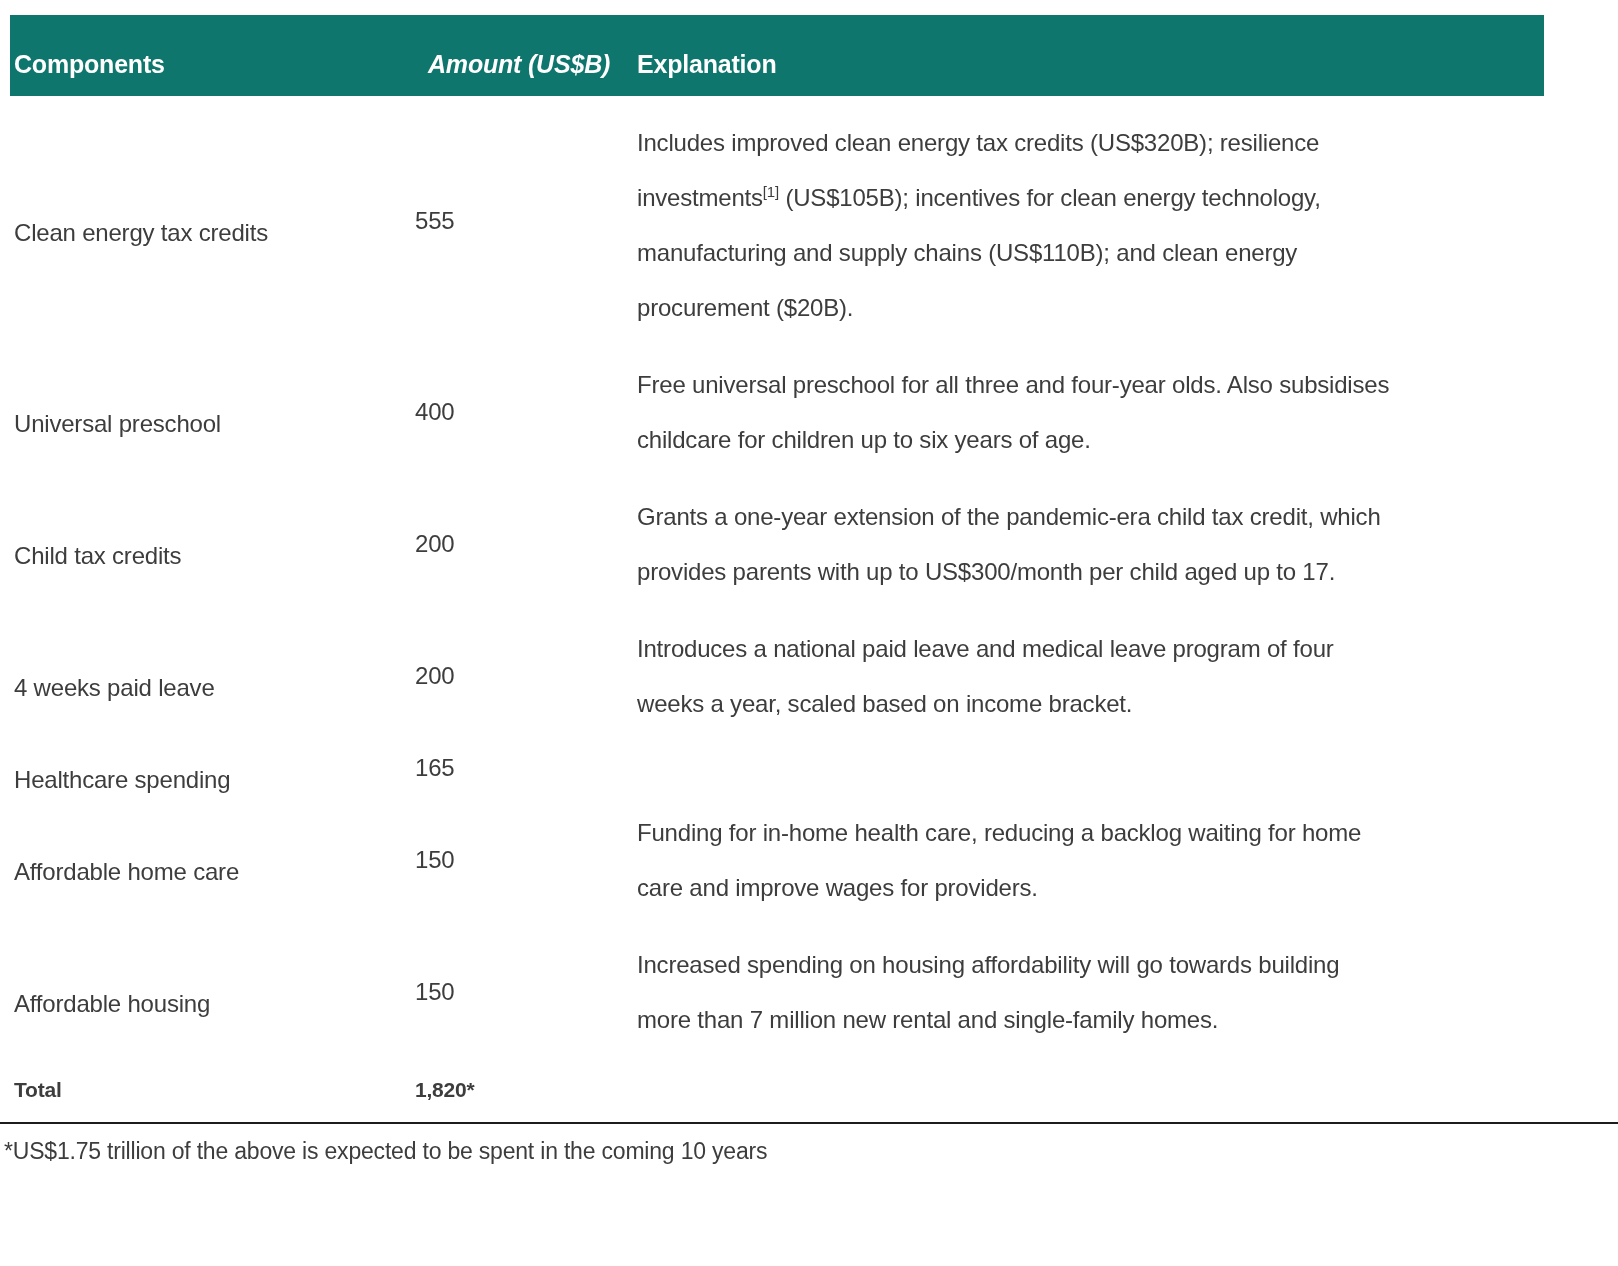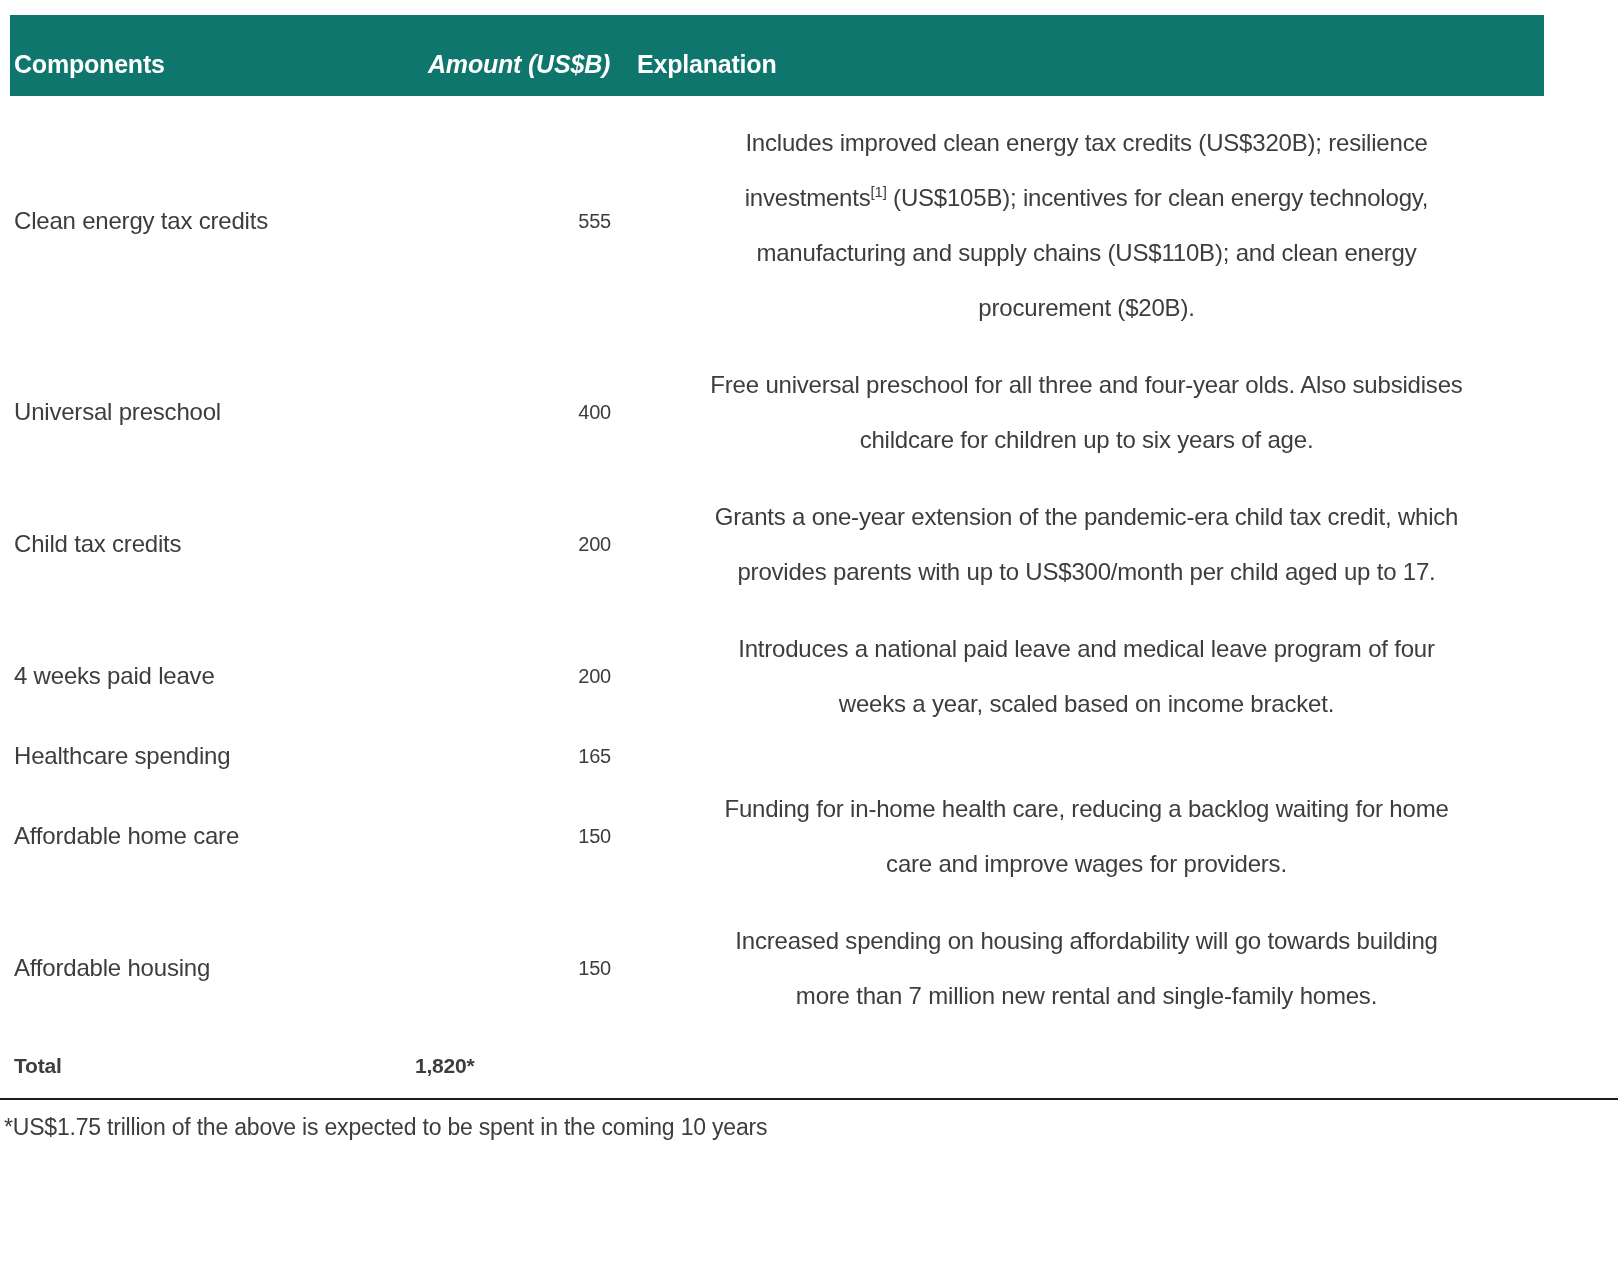--- a/index.html
+++ b/index.html
@@ -41,31 +41,31 @@
 
   
   .trow {
     display: flex;
     align-items: center;
     background: #ffffff;
   }
   .trow .col1 {
     font-size: 24px;
     letter-spacing: -0.2px;
+    margin-top: 24px;
   }
   .trow .col2 {
-    font-size: 20px;
-    text-align: right;
+    font-size: 24px;
+    text-align: left;
     padding-right: 14px;
     letter-spacing: -0.2px;
   }
   .trow .col3 {
     padding-top: 11px;
     padding-bottom: 11px;
-    text-align: center;
   }
   .trow.first .col3 {
     padding-top: 19px;
   }
   .exline {
     height: 55px;
     line-height: 55px;
     font-size: 24px;
     letter-spacing: -0.2px;
     white-space: nowrap;

